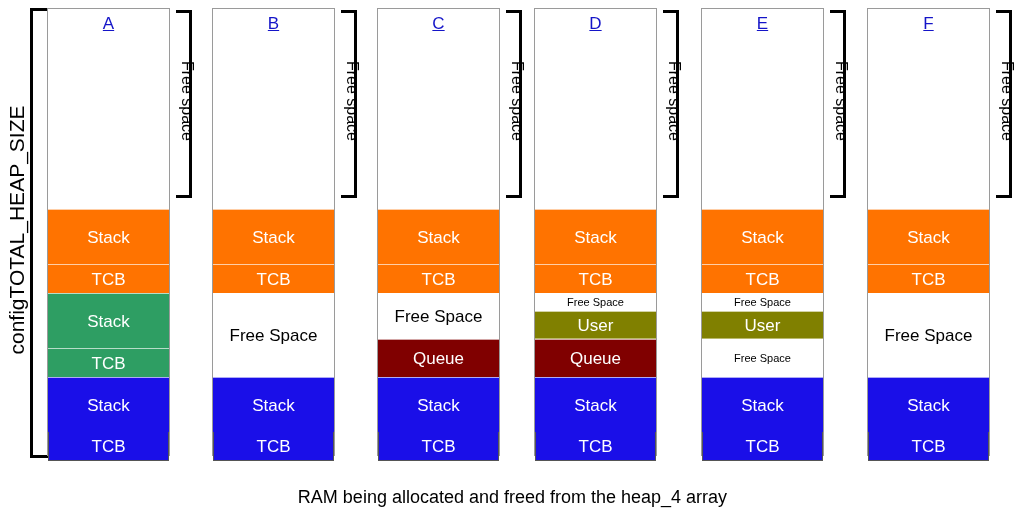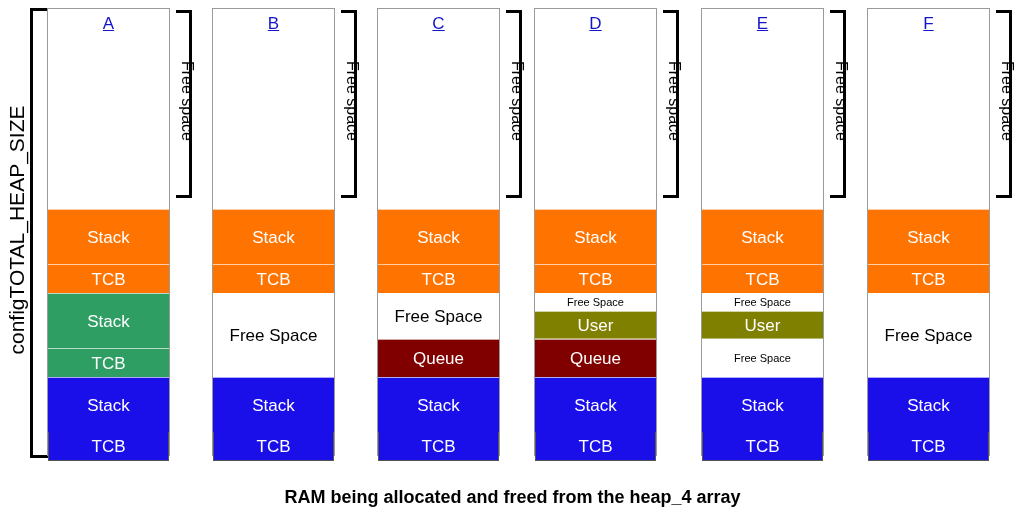--- a/index.html
+++ b/index.html
@@ -152,21 +152,21 @@
   }
 
   
   .caption {
     position: absolute;
     left: 0;
     top: 487px;
     width: 1025px;
     text-align: center;
     font-size: 18px;
-    font-weight: bold;
+    font-weight: normal;
     color: #000;
   }
 </style>
 </head>
 <body>
 
 <div id="diagram">
 
   <div class="axis-label">
     <span>configTOTAL_HEAP_SIZE</span>

